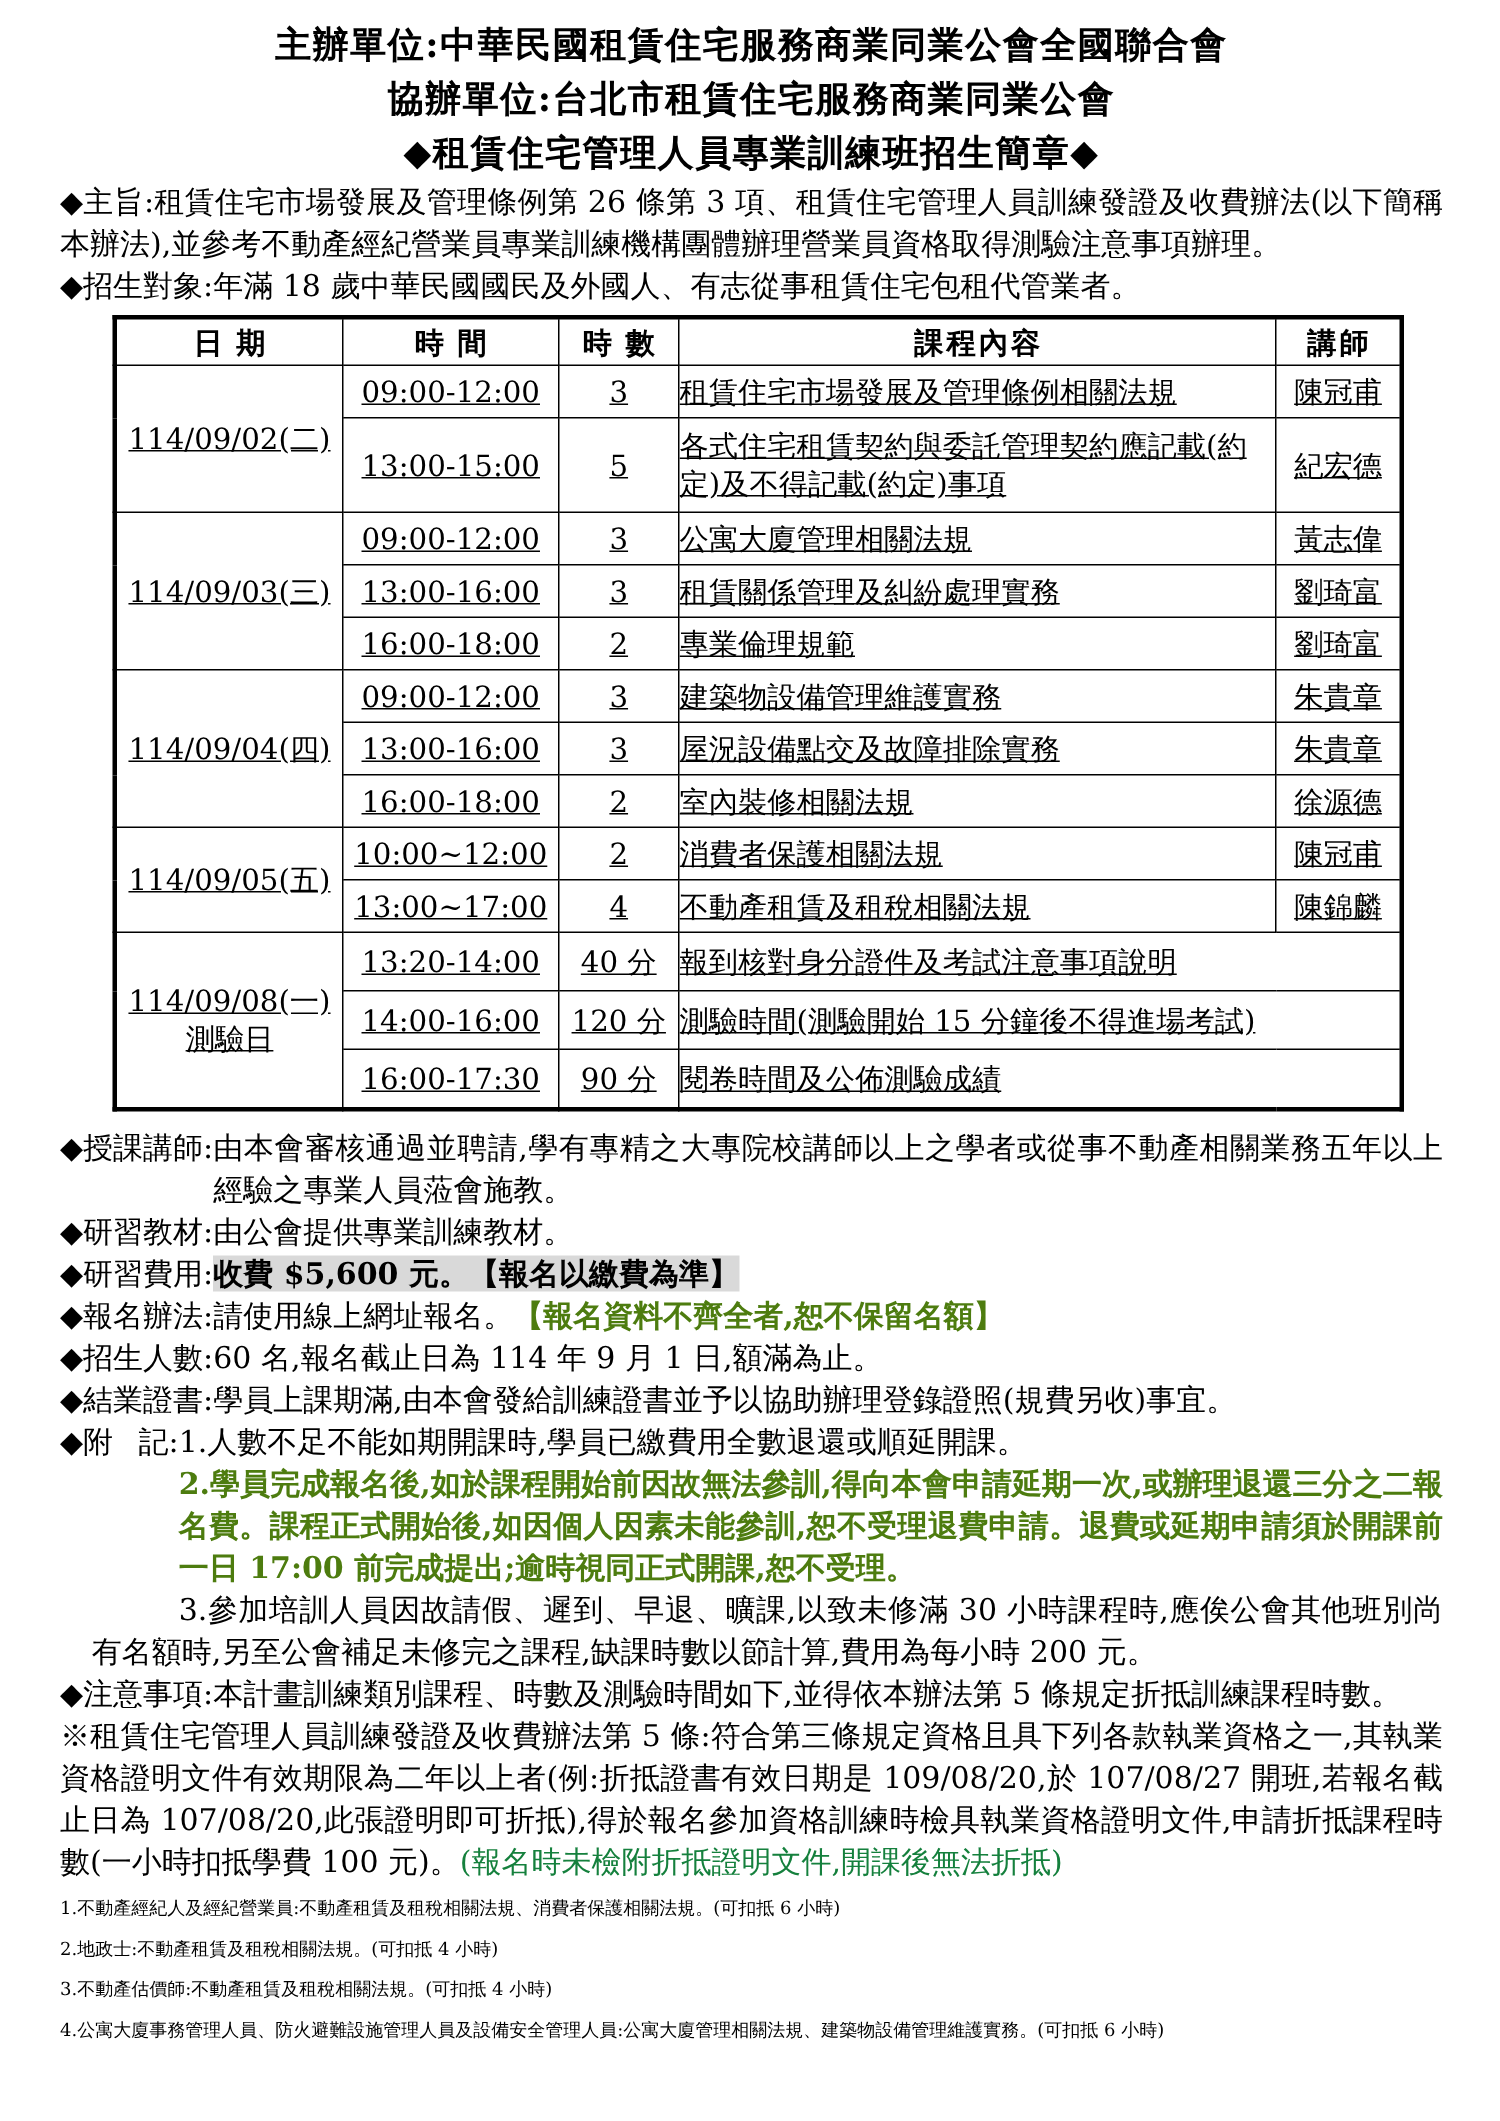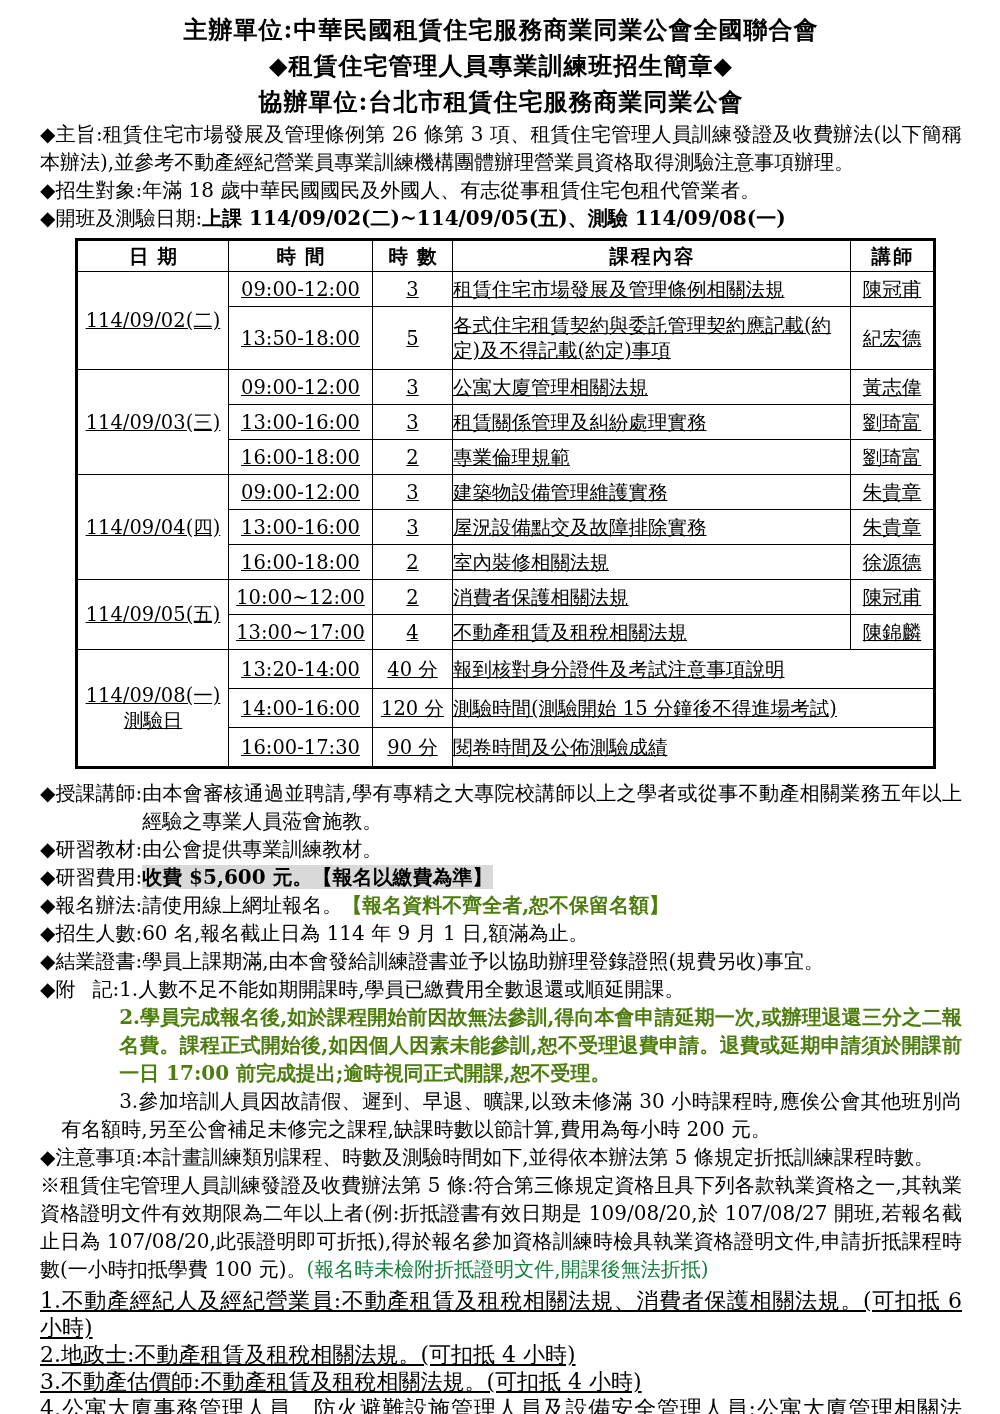--- a/index.html
+++ b/index.html
@@ -27,36 +27,35 @@
   .c-course{text-align:left;padding:2px 10px;}
   
   .remarks{display:flex;font-size:20px;line-height:28px;}
   .remarks .att-lbl{flex:none;display:flex;}
   .remarks .att-gap{display:inline-block;width:17px;}
   .remarks .content{flex:1 1 auto;}
   .remarks .content p{margin:0;text-align:justify;}
   .note3{margin-left:-58px !important;text-indent:58px;}
   
   .small-list{margin-top:4px;}
-  .small-list p{margin:0;font-size:22px;line-height:27px;text-align:justify;text-decoration:underline;}
+  .small-list p{margin:0;font-size:12px;line-height:27px;text-align:justify;}
 </style>
 </head>
 <body>
 
 <div class="page">
 
   <div class="center-line">主辦單位:中華民國租賃住宅服務商業同業公會全國聯合會</div>
+  <div class="center-line">協辦單位:台北市租賃住宅服務商業同業公會</div>
   <div class="center-line">◆租賃住宅管理人員專業訓練班招生簡章◆</div>
-  <div class="center-line">協辦單位:台北市租賃住宅服務商業同業公會</div>
 
   <p class="para"><span>◆主旨:</span><span>租賃住宅市場發展及管理條例第 26 條第 3 項、租賃住宅管理人員訓練發證及收費辦法(以下簡稱本辦法),並參考不動產經紀營業員專業訓練機構團體辦理營業員資格取得測驗注意事項辦理。</span></p>
 
   <p class="para"><span>◆招生對象:</span><span>年滿 18 歲中華民國國民及外國人、有志從事租賃住宅包租代管業者。</span></p>
 
-  <p class="para"><span>◆開班及測驗日期:</span><span class="b">上課 114/09/02(二)~114/09/05(五)、測驗 114/09/08(一)</span></p>
 
   <table class="sched">
     <colgroup>
       <col style="width:152px">
         <col style="width:144px">
         <col style="width:80px">
         <col style="width:398px">
         <col style="width:84px">
     </colgroup>
     <tbody>
@@ -69,21 +68,21 @@
     </tr>
 
     <tr class="r-n">
       <td class="c-date" rowspan="2">114/09/02(二)</td>
       <td class="c-time">09:00-12:00</td>
       <td class="c-hours">3</td>
       <td class="c-course">租賃住宅市場發展及管理條例相關法規</td>
       <td class="c-teacher">陳冠甫</td>
     </tr>
     <tr class="r-d">
-      <td class="c-time">13:50-18:00</td>
+      <td class="c-time">13:00-15:00</td>
       <td class="c-hours">5</td>
       <td class="c-course">各式住宅租賃契約與委託管理契約應記載(約定)及不得記載(約定)事項</td>
       <td class="c-teacher">紀宏德</td>
     </tr>
 
     <tr class="r-n">
       <td class="c-date" rowspan="3">114/09/03(三)</td>
       <td class="c-time">09:00-12:00</td>
       <td class="c-hours">3</td>
       <td class="c-course">公寓大廈管理相關法規</td>

